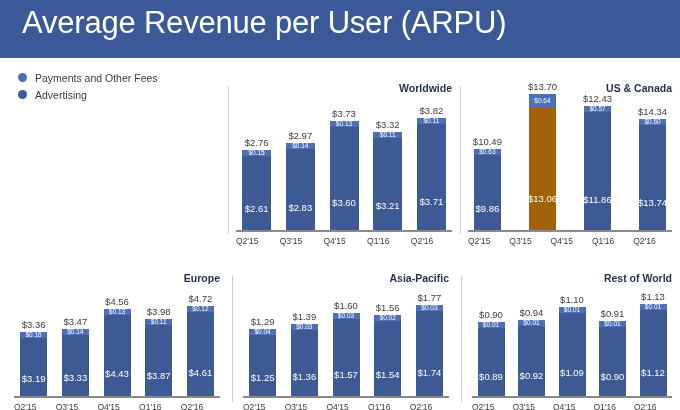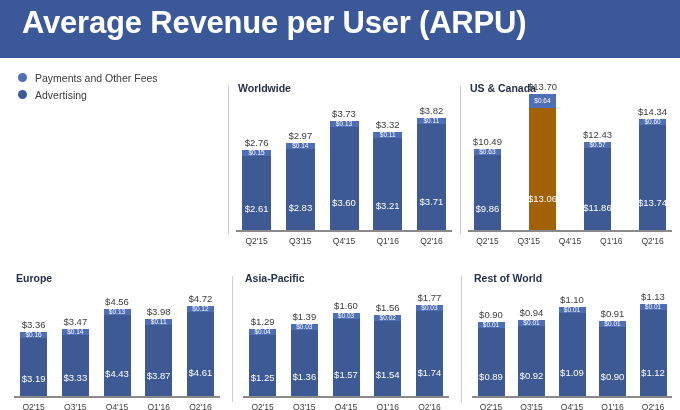--- a/index.html
+++ b/index.html
@@ -7,32 +7,32 @@
     width:680px;height:410px;background:#ffffff;
     font-family:"Liberation Sans", sans-serif;
     overflow:hidden;position:relative;
   }
   #header{
     position:absolute;left:0;top:0;width:680px;height:58px;
     background:#3b5998;
   }
   #header-title{
     position:absolute;left:22px;top:5px;
-    font-size:31px;color:#ffffff;font-weight:700;
+    font-size:31px;color:#ffffff;font-weight:400;
     letter-spacing:-0.2px;white-space:nowrap;
   }
   #legend{position:absolute;left:18px;top:70px;}
   .legend-row{display:flex;align-items:center;height:15px;margin-bottom:2px;}
   .legend-dot{width:9px;height:9px;border-radius:50%;margin-right:8px;flex:none;}
   .legend-label{font-size:10.5px;color:#3c3c3c;white-space:nowrap;}
 
   .panel{position:absolute;}
   .panel-title{
     font-size:10.5px;font-weight:bold;color:#26324a;
-    white-space:nowrap;margin:0 0 0 2px;
+    white-space:nowrap;margin:0 0 0 2px;text-align:right;
   }
   .plot{position:relative;}
   .bars{position:absolute;left:0;bottom:13px;width:100%;height:100%;
         display:flex;align-items:flex-end;justify-content:space-between;}
   .bar-slot{position:relative;height:100%;display:flex;flex-direction:column;
             justify-content:flex-end;align-items:center;}
   .bar-stack{position:relative;width:100%;display:flex;flex-direction:column;
              justify-content:flex-end;}
   .seg-pay{background:#4e6fb5;position:relative;width:100%;}
   .seg-ad{background:#3d5a94;position:relative;width:100%;}
@@ -45,21 +45,21 @@
     font-size:6.5px;color:#ffffff;white-space:nowrap;line-height:1;
   }
   .ad-lbl{
     position:absolute;left:50%;bottom:22%;transform:translateX(-50%);
     font-size:9.5px;color:#ffffff;white-space:nowrap;
   }
   .axis-line{position:absolute;left:0;bottom:12px;width:100%;height:2px;
              background:#8a8a8a;}
   .ticks{position:absolute;left:0;bottom:-2px;width:100%;
          display:flex;justify-content:space-between;}
-  .tick{font-size:8.5px;color:#3c3c3c;text-align:center;white-space:nowrap;}
+  .tick{font-size:8.5px;color:#3c3c3c;text-align:left;white-space:nowrap;}
   .vdiv{position:absolute;width:1px;background:#c9ced8;}
 </style>
 </head>
 <body>
 
 <div id="header">
   <div id="header-title">Average Revenue per User (ARPU)</div>
 </div>
 
 <div id="legend">
@@ -169,21 +169,21 @@
                 <span class="ad-lbl">$13.06</span>
               </div>
             </div>
           </div>
           <div class="bar-slot" style="width: 38.8px;">
             <div class="bar-stack" style="width: 27px;">
               <div class="seg-pay" style="height: 6px; background: rgb(78, 111, 181);">
                 <span class="pay-lbl">$0.57</span>
                 <span class="total-lbl">$12.43</span>
               </div>
-              <div class="seg-ad" style="height: 83px; background: rgb(61, 90, 148);">
+              <div class="seg-ad" style="height: 119px; background: rgb(61, 90, 148);">
                 <span class="ad-lbl">$11.86</span>
               </div>
             </div>
           </div>
           <div class="bar-slot" style="width: 38.8px;">
             <div class="bar-stack" style="width: 27px;">
               <div class="seg-pay" style="height: 6px; background: rgb(78, 111, 181);">
                 <span class="pay-lbl">$0.60</span>
                 <span class="total-lbl">$14.34</span>
               </div>

